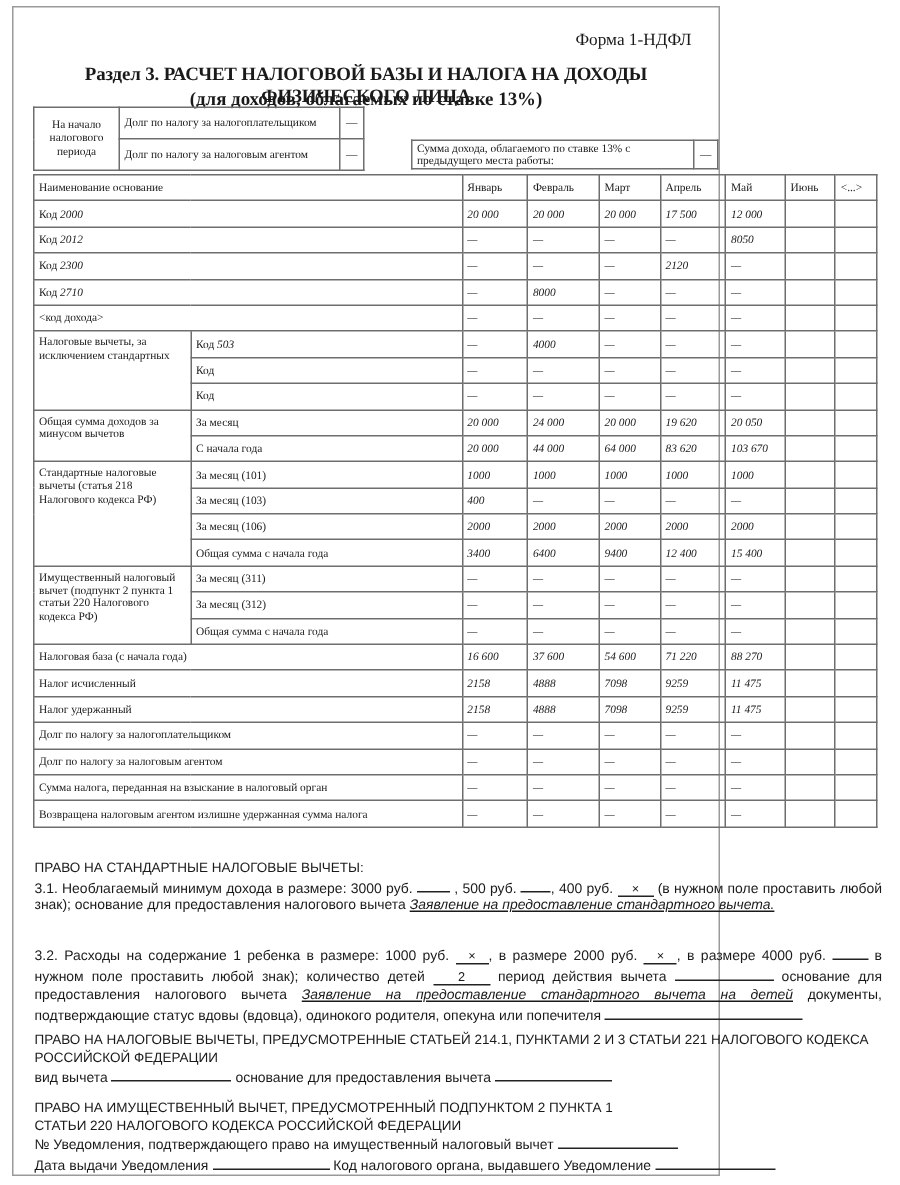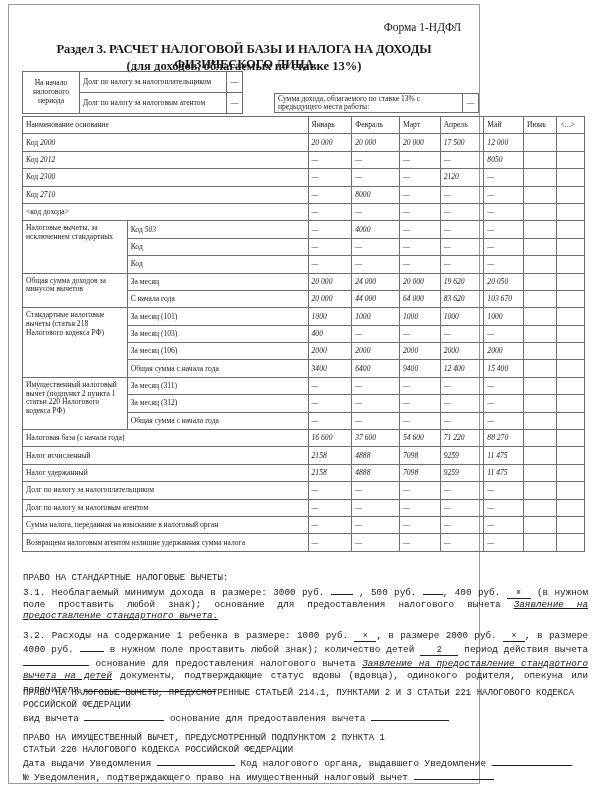--- a/index.html
+++ b/index.html
@@ -27,21 +27,21 @@
   .prev-table { position: absolute; left: 265px; top: 88px; }
   .prev-table td { height: 18px; }
   .prev-table td.val { width: 9px; text-align: center; }
 
   .main-table { position: absolute; left: 13px; top: 111px; width: 563px; table-layout: fixed; }
   .main-table td { height: 16.4px; }
   .main-table td.num { font-style: italic; }
   .multi { vertical-align: top !important; padding-top: 3px !important; line-height: 1.15 !important; }
 
   .notes { position: absolute; left: 14px; width: 565px; font-size: 9.3px;
-           font-family: Liberation Mono, monospace; line-height: 1.28; }
+           font-family: Liberation Sans, sans-serif; line-height: 1.28; }
   .notes p { margin: 0; }
   .u { text-decoration: underline; font-style: italic; }
   .blank { display: inline-block; border-bottom: 1px solid #222; height: 9px; vertical-align: baseline; text-align: center; font-size: 8.5px; line-height: 9px; }
   .caps { font-size: 9px; }
   .justify { text-align: justify; }
 </style>
 </head>
 <body>
 
 <div class="page">
@@ -359,17 +359,17 @@
   </div>
 
   <div class="notes" style="top:683px;">
     <p class="caps">ПРАВО НА НАЛОГОВЫЕ ВЫЧЕТЫ, ПРЕДУСМОТРЕННЫЕ СТАТЬЕЙ 214.1, ПУНКТАМИ 2 И 3 СТАТЬИ 221 НАЛОГОВОГО КОДЕКСА РОССИЙСКОЙ ФЕДЕРАЦИИ</p>
     <p><span>вид вычета </span><span class="blank" style="width:80px"></span><span> основание для предоставления вычета </span><span class="blank" style="width:78px"></span></p>
   </div>
 
   <div class="notes" style="top:728px;">
     <p class="caps">ПРАВО НА ИМУЩЕСТВЕННЫЙ ВЫЧЕТ, ПРЕДУСМОТРЕННЫЙ ПОДПУНКТОМ 2 ПУНКТА 1</p>
     <p class="caps">СТАТЬИ 220 НАЛОГОВОГО КОДЕКСА РОССИЙСКОЙ ФЕДЕРАЦИИ</p>
+    <p><span>№ Уведомления,  подтверждающего  право  на имущественный  налоговый вычет </span><span class="blank" style="width:80px"></span></p>
     <p><span>Дата выдачи Уведомления </span><span class="blank" style="width:78px"></span><span>   Код налогового органа, выдавшего Уведомление </span><span class="blank" style="width:80px"></span></p>
-    <p><span>№ Уведомления,  подтверждающего  право  на имущественный  налоговый вычет </span><span class="blank" style="width:80px"></span></p>
   </div>
 
 </div>
 
 </body></html>

